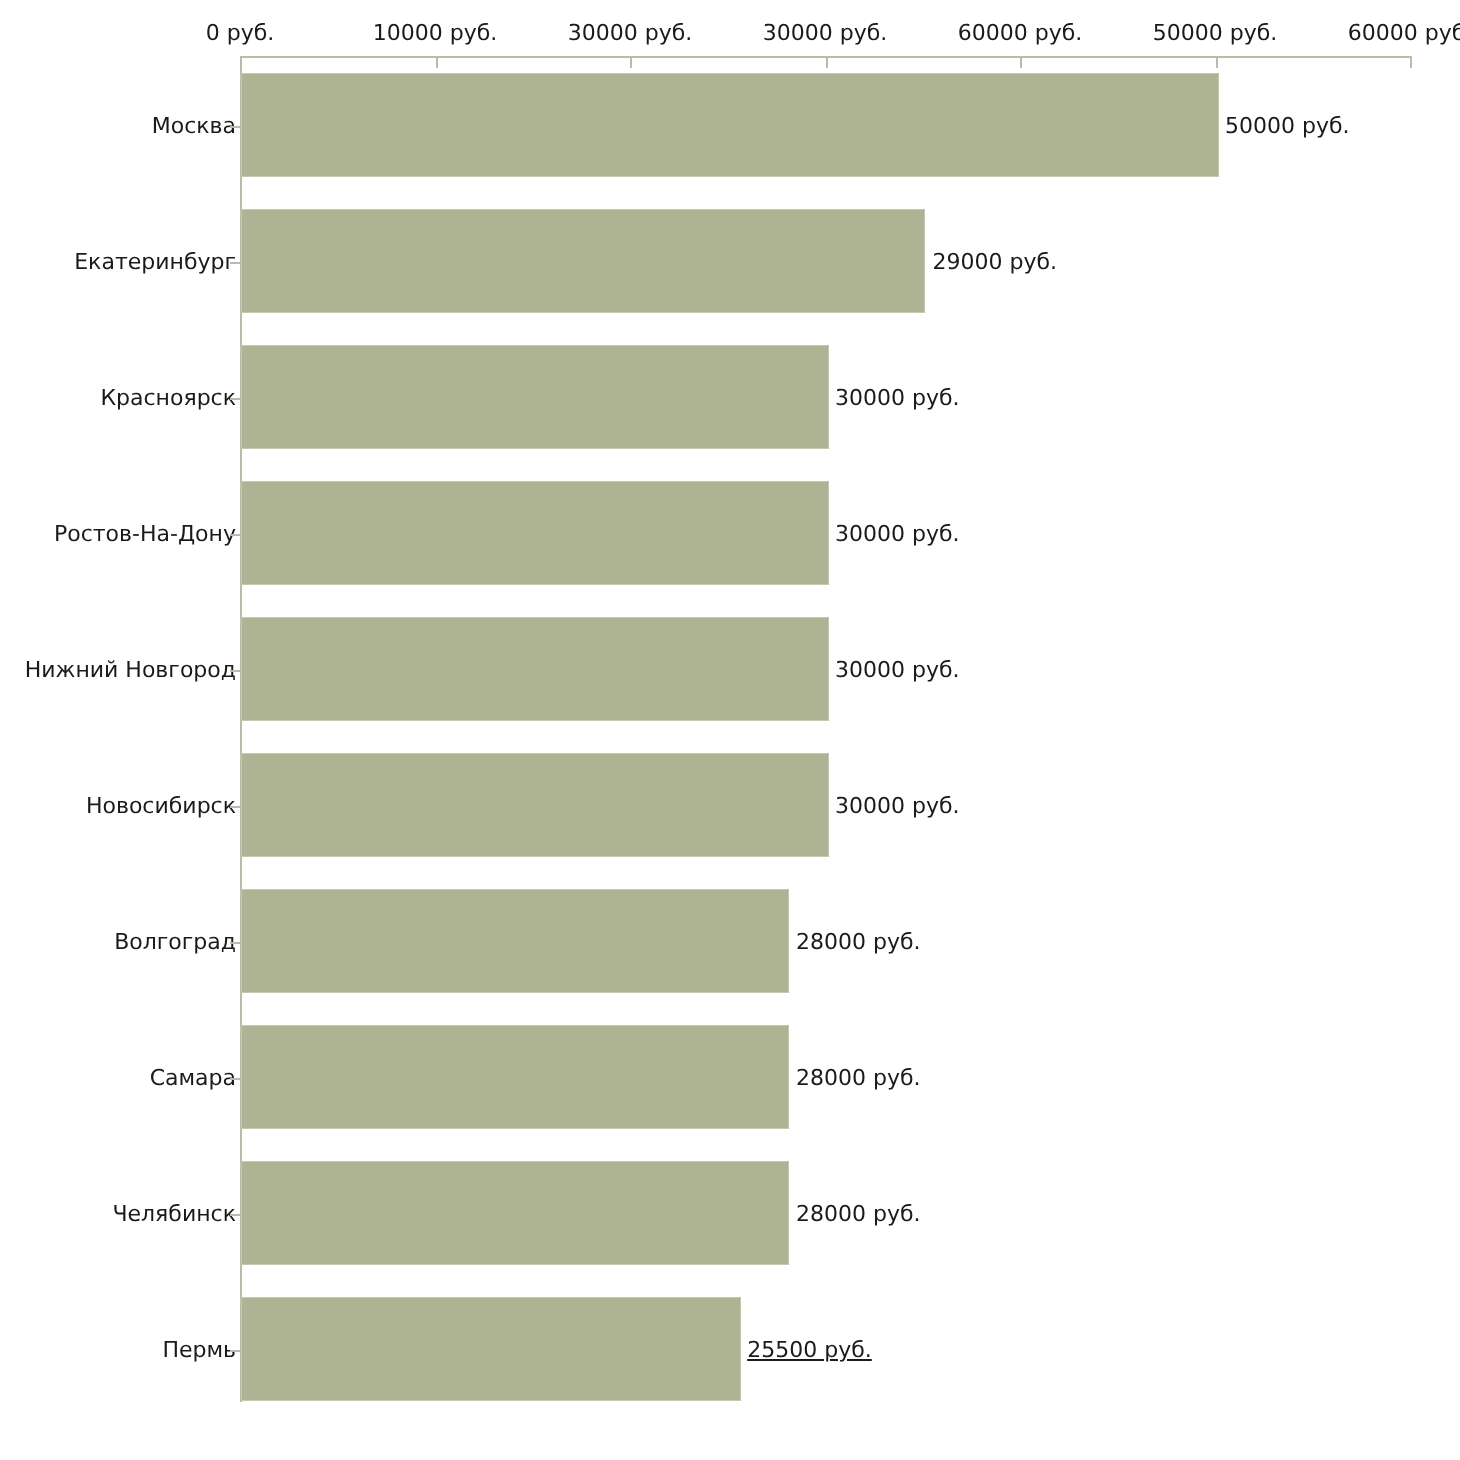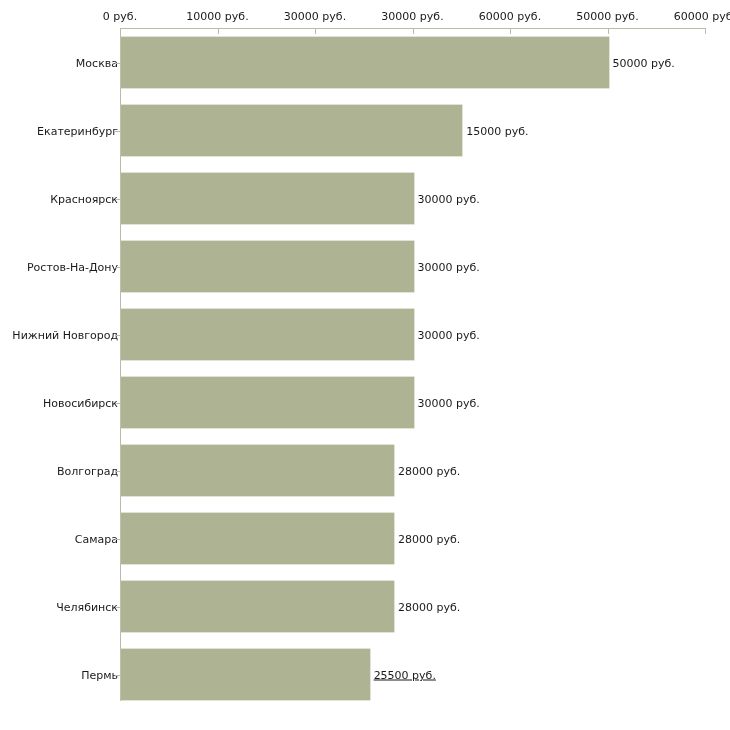--- a/index.html
+++ b/index.html
@@ -151,21 +151,21 @@
       <div class="row" style="top: 0px;">
         <div class="cat-label">Москва</div>
         <div class="cat-tick"></div>
         <div class="bar" title="Москва: 50000 руб." style="width: 487.5px;"></div>
         <div class="bar-value" style="left: 612.5px;">50000 руб.</div>
       </div>
       <div class="row" style="top: 68px;">
         <div class="cat-label">Екатеринбург</div>
         <div class="cat-tick"></div>
         <div class="bar" title="Екатеринбург: 35000 руб." style="width: 341.25px;"></div>
-        <div class="bar-value" style="left: 466.25px;">15000 руб.</div>
+        <div class="bar-value" style="left: 466.25px;">29000 руб.</div>
       </div>
       <div class="row" style="top: 136px;">
         <div class="cat-label">Красноярск</div>
         <div class="cat-tick"></div>
         <div class="bar" title="Красноярск: 30000 руб." style="width: 292.5px;"></div>
         <div class="bar-value" style="left: 417.5px;">30000 руб.</div>
       </div>
       <div class="row" style="top: 204px;">
         <div class="cat-label">Ростов-На-Дону</div>
         <div class="cat-tick"></div>

